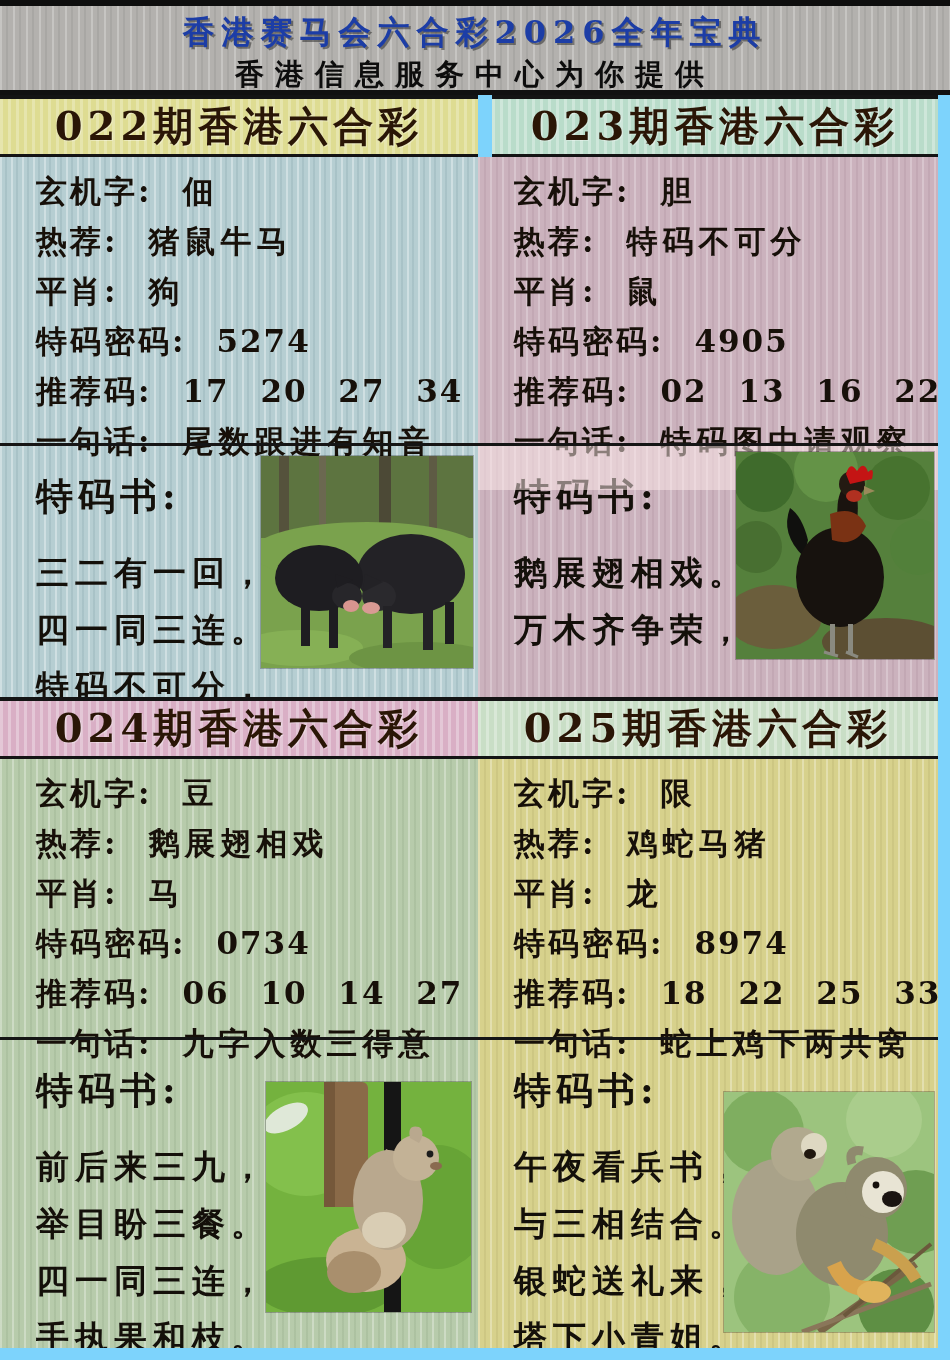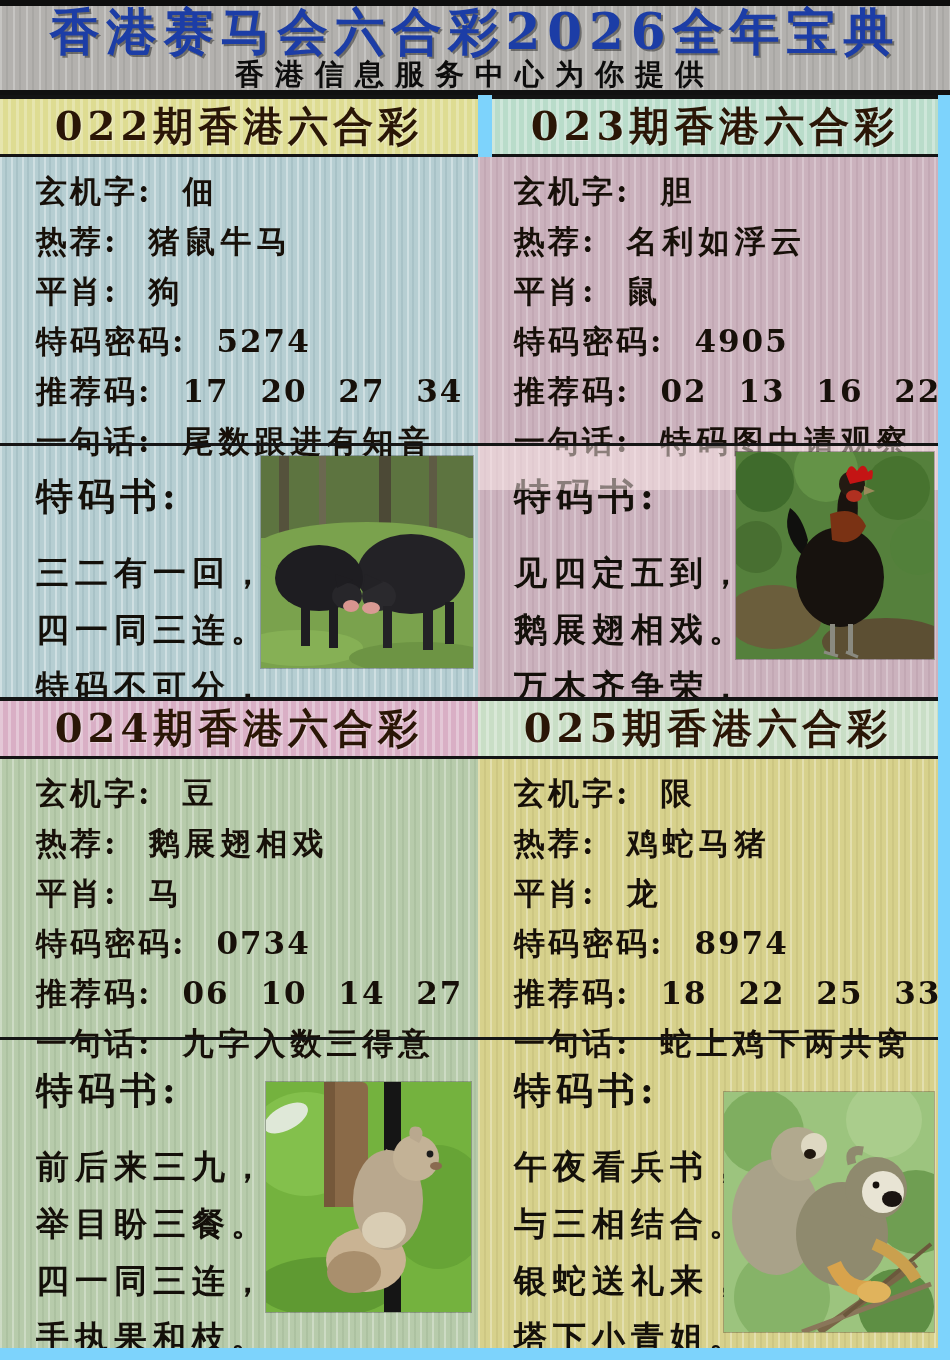--- a/index.html
+++ b/index.html
@@ -11,21 +11,21 @@
   }
   
   .banner {
     height:95px; text-align:center;
     border-top:6px solid #0e0e0e; border-bottom:5px solid #111;
     background:
       repeating-linear-gradient(90deg, rgba(255,255,255,.25) 0 2px, rgba(0,0,0,0) 2px 6px, rgba(0,0,0,.06) 6px 8px, rgba(0,0,0,0) 8px 13px),
       #b3b1ae;
   }
   .banner-title {
-    font-size:50px; font-weight:bold; color:#1c3da6; letter-spacing:7px;
+    font-size:32px; font-weight:bold; color:#1c3da6; letter-spacing:7px;
     line-height:52px; text-shadow:2px 2px 0 rgba(20,20,20,.45);
   }
   .banner-subtitle {
     font-size:29px; font-weight:bold; color:#0d0d0d; letter-spacing:11px; line-height:32px;
   }
   
   .grid {
     display:grid; grid-template-columns:478px 460px; grid-template-rows:602px 651px;
     background:#7dd3fc; width:950px; height:1265px;
   }
@@ -130,29 +130,28 @@
       </div>
     </section>
 
     <section class="quadrant q023 top">
       <div class="q-header">
         <span class="q-title">023期香港六合彩</span>
       </div>
       <div class="q-body">
         <div class="q-info">
           <div class="info-row"><span class="info-label">玄机字:</span><span class="info-value">胆</span></div>
-          <div class="info-row"><span class="info-label">热荐:</span><span class="info-value">名利如浮云</span></div>
+          <div class="info-row"><span class="info-label">热荐:</span><span class="info-value">特码不可分</span></div>
           <div class="info-row"><span class="info-label">平肖:</span><span class="info-value">鼠</span></div>
           <div class="info-row"><span class="info-label">特码密码:</span><span class="info-value nums">4905</span></div>
           <div class="info-row"><span class="info-label">推荐码:</span><span class="info-value nums">02 13 16 22 28 32</span></div>
           <div class="info-row"><span class="info-label">一句话:</span><span class="info-value">特码图中请观察</span></div>
         </div>
         <div class="q-poem">
           <div class="poem-heading">特码书:</div>
-          <div class="poem-line">见四定五到，</div>
           <div class="poem-line">鹅展翅相戏。</div>
           <div class="poem-line">万木齐争荣，</div>
 
           <div class="photo">
             <svg width="198" height="207" viewBox="0 0 198 207">
               <rect width="198" height="207" fill="#55803c"></rect>
               <circle cx="28" cy="30" r="30" fill="#3f6b2c"></circle>
               <circle cx="90" cy="18" r="32" fill="#649347"></circle>
               <circle cx="162" cy="36" r="32" fill="#47732f"></circle>
               <circle cx="182" cy="95" r="28" fill="#52803a"></circle>

